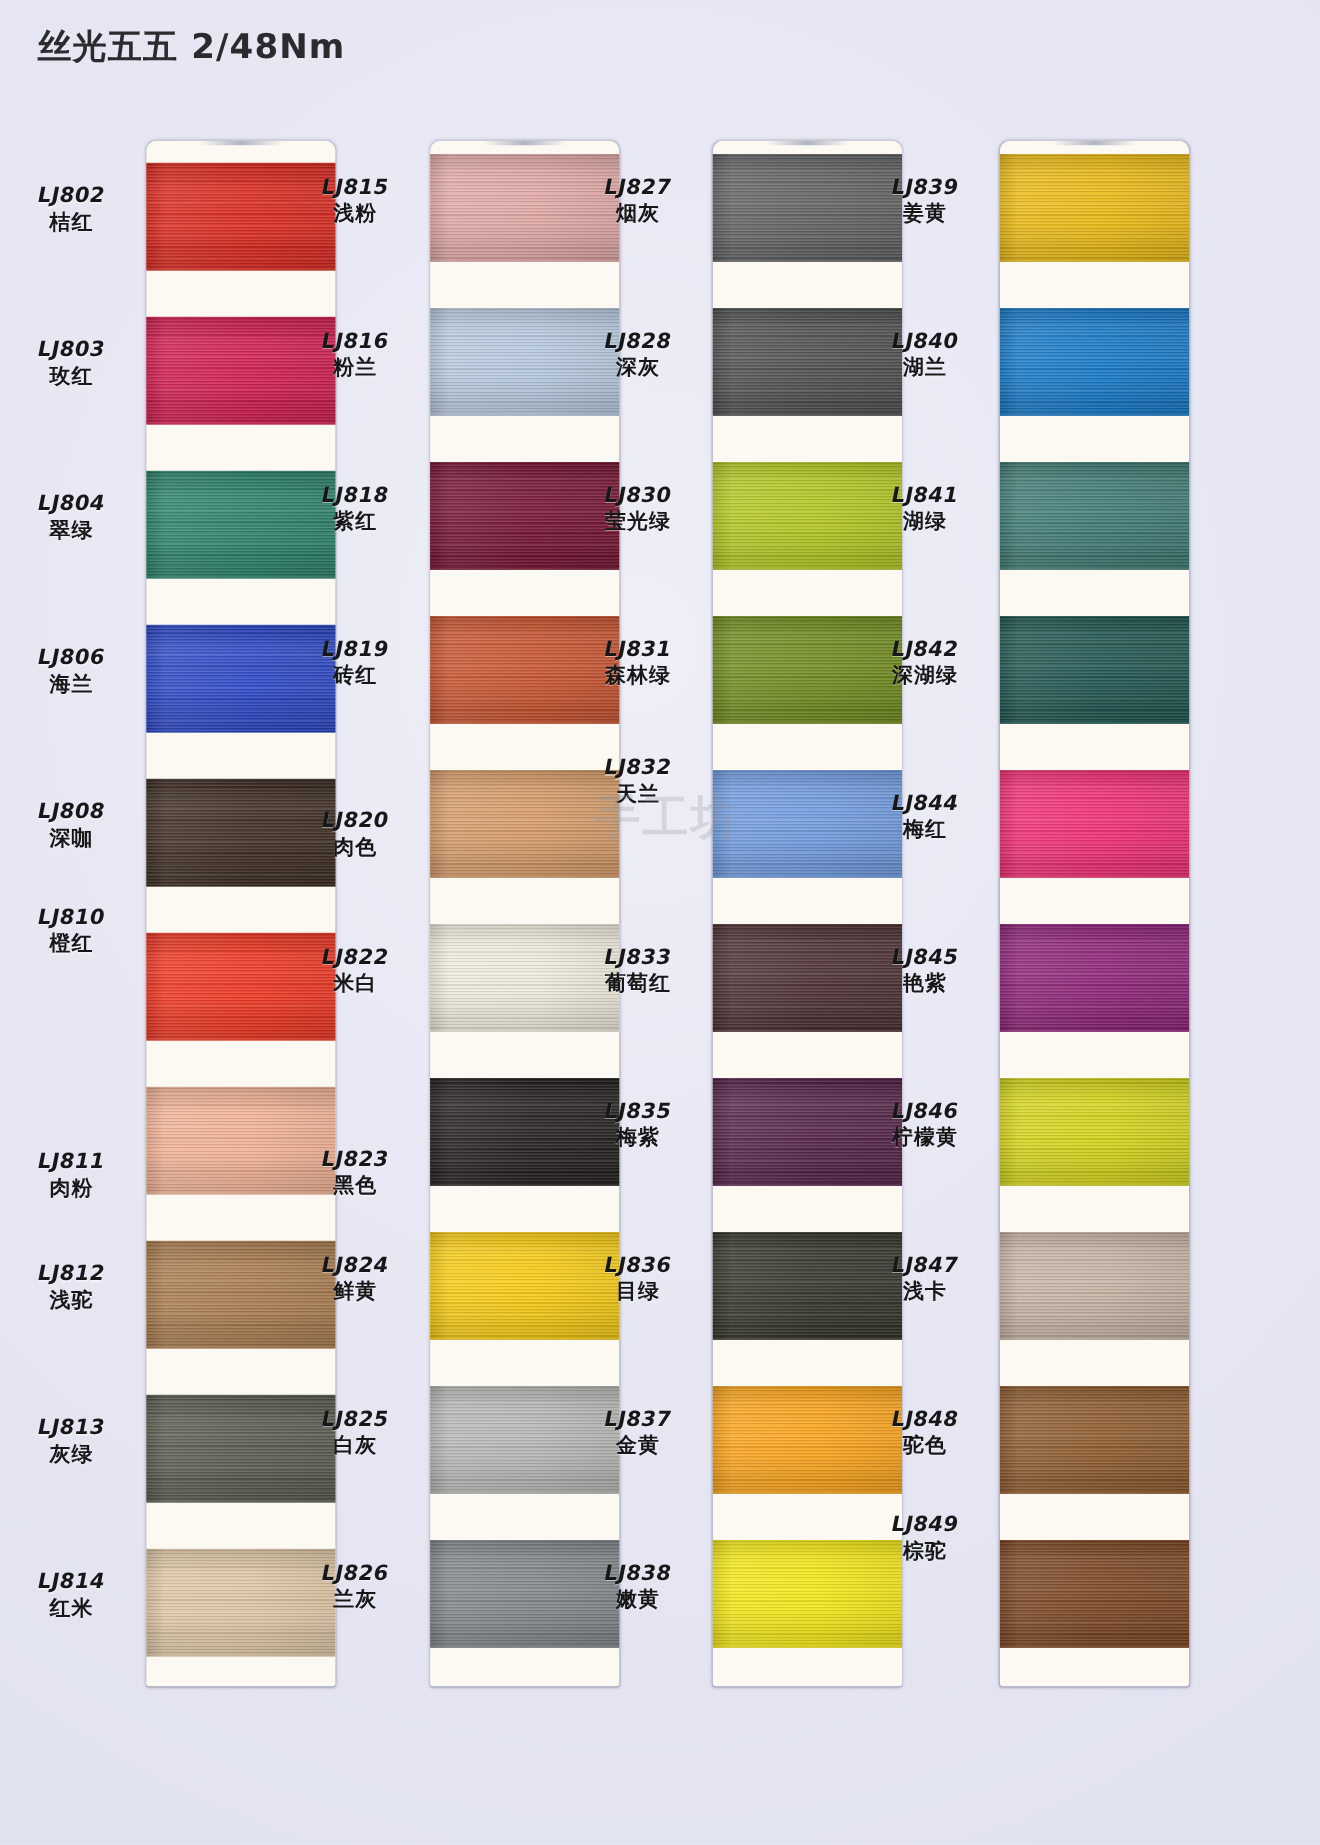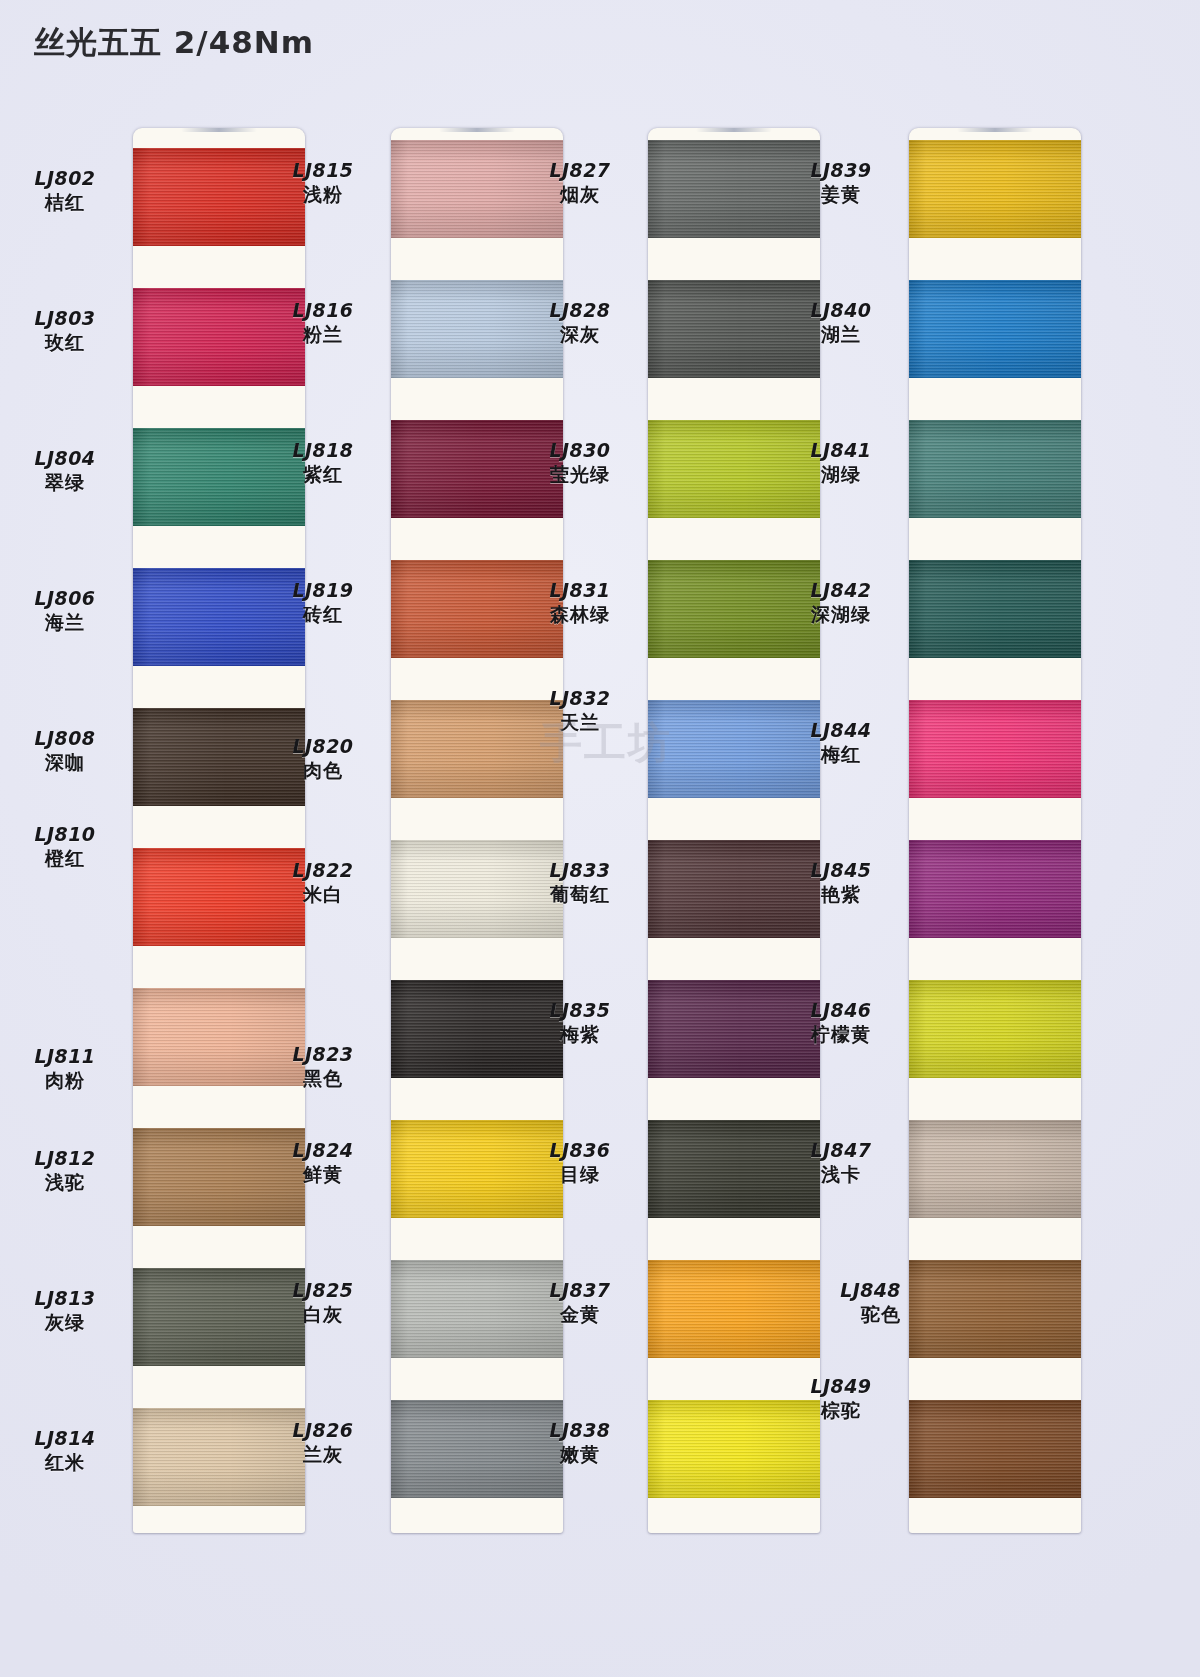--- a/index.html
+++ b/index.html
@@ -486,21 +486,21 @@
       </div>
       <div class="lab left" style="top: 1020px;">
         <span class="code">LJ847</span>
         <span class="name">浅卡</span>
       </div>
       <div class="swatch" style="top: 1142px; background: rgb(140, 90, 44);">
         <div class="thread"></div>
         <div class="shade"></div>
         <div class="sideshade"></div>
       </div>
-      <div class="lab left" style="top: 1160px; text-align: right;">
+      <div class="lab left" style="top: 1160px;">
         <span class="code">LJ848</span>
         <span class="name">驼色</span>
       </div>
       <div class="swatch" style="top: 1282px; background: rgb(122, 69, 32);">
         <div class="thread"></div>
         <div class="shade"></div>
         <div class="sideshade"></div>
       </div>
       <div class="lab left" style="top: 1256px;">
         <span class="code">LJ849</span>

